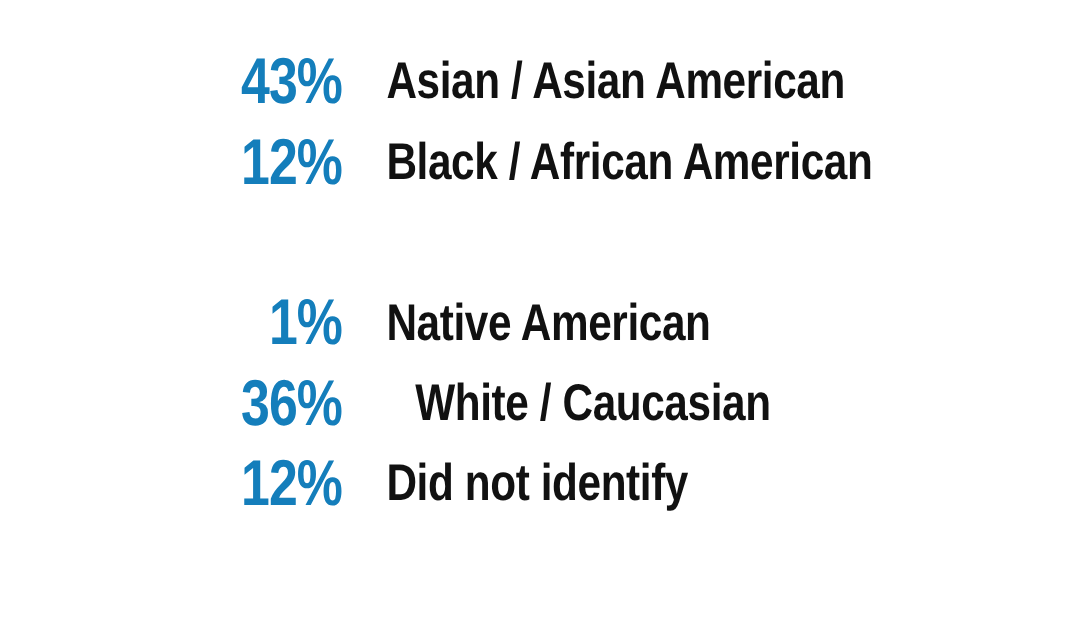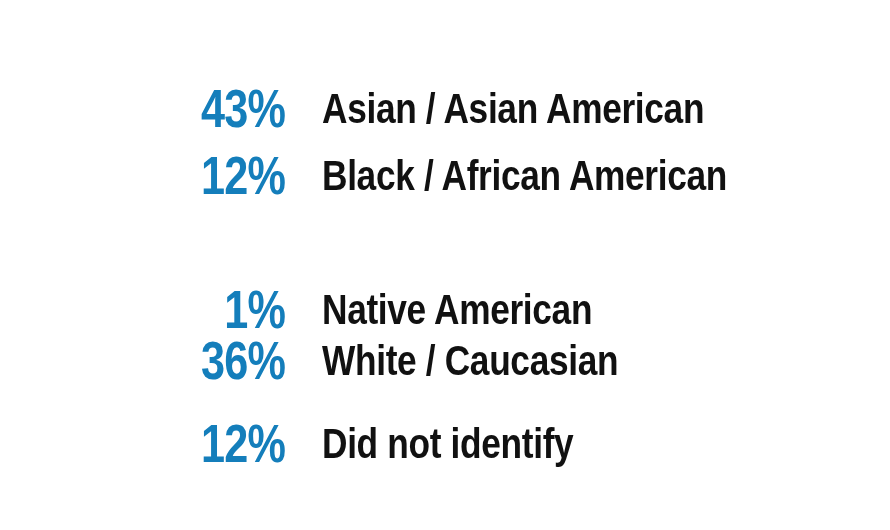--- a/index.html
+++ b/index.html
@@ -22,21 +22,20 @@
     height: 530px;
   }
 
   .stat-row {
     position: absolute;
     left: 0;
     width: 888px;
     height: 52px;
     display: flex;
     align-items: center;
-    margin-top: 40px;
   }
 
   .stat-percent {
     width: 285px;
     text-align: right;
     font-family: "Liberation Sans Narrow", "Liberation Sans", sans-serif;
     font-weight: 700;
     font-size: 54px;
     line-height: 52px;
     letter-spacing: -1.0px;
@@ -71,21 +70,21 @@
     <span class="stat-percent" style="color: rgb(20, 126, 187);">12%</span>
     <span class="stat-label" style="color: rgb(17, 17, 17);">Black / African American</span>
   </div>
 
 
   <div class="stat-row" style="top:243px;">
     <span class="stat-percent" style="color: rgb(20, 126, 187);">1%</span>
     <span class="stat-label" style="color: rgb(17, 17, 17);">Native American</span>
   </div>
 
-  <div class="stat-row" style="top:294px;">
+  <div class="stat-row" style="top:310px;gap:24px;">
     <span class="stat-percent" style="color: rgb(20, 126, 187);">36%</span>
     <span class="stat-label" style="color: rgb(17, 17, 17);">White / Caucasian</span>
   </div>
 
   <div class="stat-row" style="top:377px;">
     <span class="stat-percent" style="color: rgb(20, 126, 187);">12%</span>
     <span class="stat-label" style="color: rgb(17, 17, 17);">Did not identify</span>
   </div>
 
 </div>

